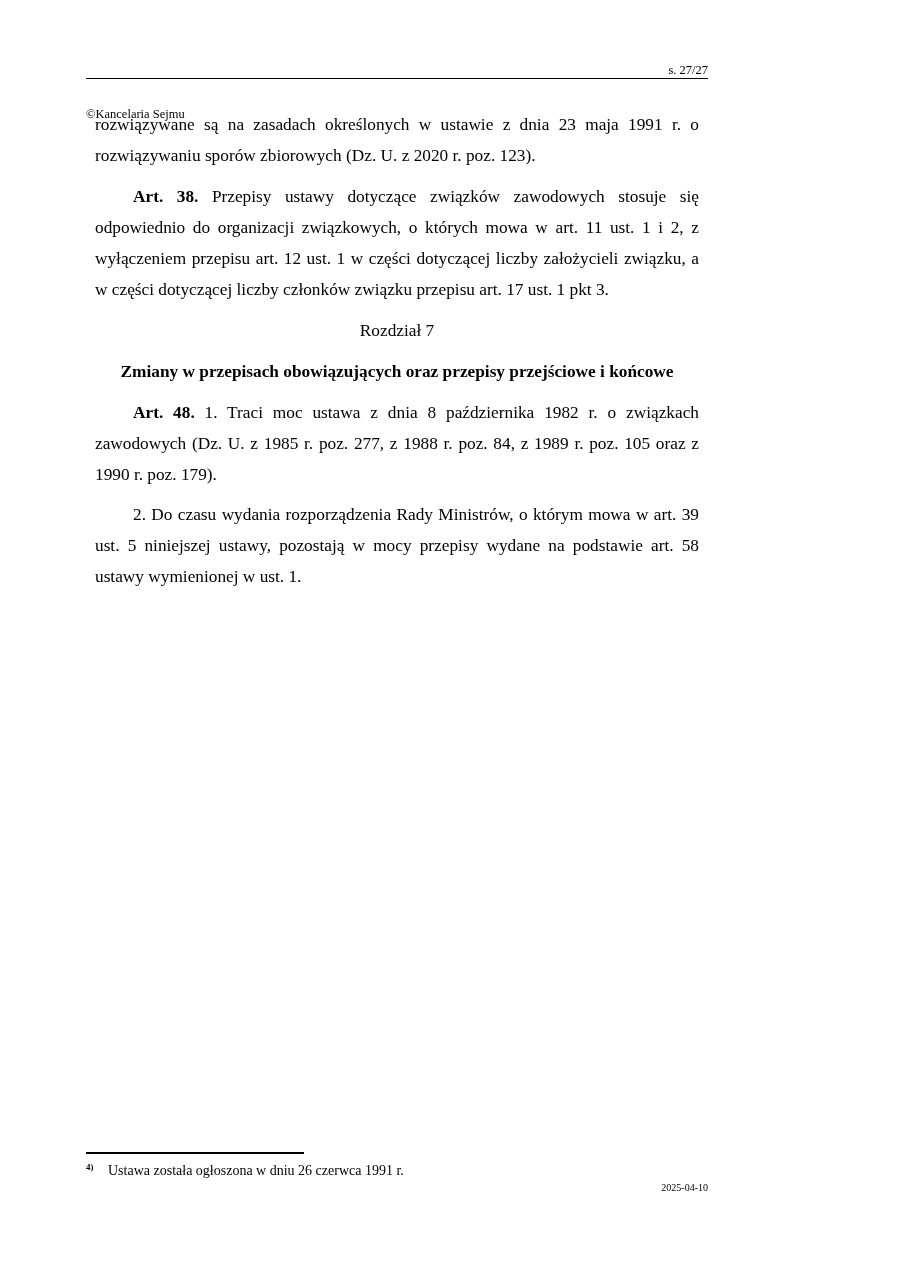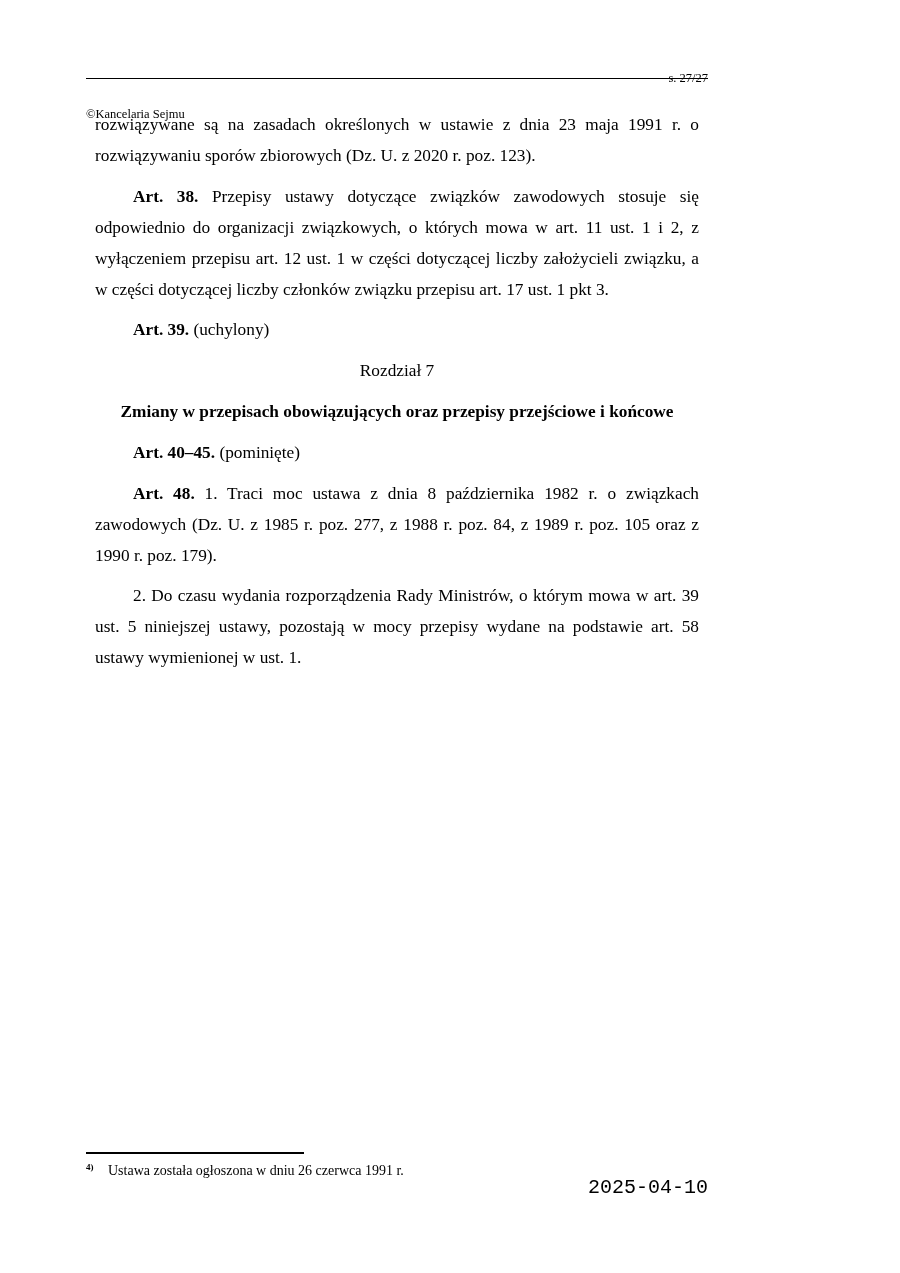--- a/index.html
+++ b/index.html
@@ -1,52 +1,50 @@
 <!DOCTYPE html>
 <html><head>
 <meta charset="utf-8">
 <style>
   html, body { margin: 0; padding: 0; background: #ffffff; }
   body { width: 900px; height: 1273px; position: relative; overflow: hidden;
          font-family: "Liberation Serif", serif; color: #000; }
   .header { position: absolute; left: 86px; top: 63px; width: 622px; height: 15px;
             border-bottom: 1px solid #000; font-size: 12.5px; line-height: 15px; }
   .header .left { position: absolute; left: 0; top: 0; margin-top: 44px; }
-  .header .right { position: absolute; right: 0; top: 8px; }
+  .header .right { position: absolute; right: 0; top: 0; }
   .body { position: absolute; left: 86px; top: 100px; width: 622px; font-size: 17.3px; line-height: 31px; }
   p { margin: 9px; text-align: justify; text-align-last: left; }
   .indent { text-indent: 38px; }
   .gap { margin-top: 10px; }
   .center { text-align: right; text-align-last: center; }
   b { font-weight: bold; }
   sup { font-size: 10px; line-height: 0; vertical-align: 6px; }
   .fn-rule { position: absolute; left: 86px; top: 1152px; width: 218px; height: 0; border-top: 2px solid #000; }
   .footnote { position: absolute; left: 86px; top: 1158px; font-size: 14px; line-height: 18px; }
   .footnote .mark { font-size: 9px; vertical-align: 5px; display: inline-block; width: 22px; font-weight: bold; }
-  .date { position: absolute; right: 192px; top: 1179px; font-size: 20px; line-height: 18px; font-family: Liberation Mono, monospace; }
+  .date { position: absolute; right: 192px; top: 1179px; font-size: 10px; line-height: 18px; }
 </style>
 </head>
 <body>
 
 <div class="header">
   <span class="left">©Kancelaria Sejmu</span>
   <span class="right">s. 27/27</span>
 </div>
 
 <div class="body">
   <p>rozwiązywane są na zasadach określonych w ustawie z dnia 23 maja 1991 r. o rozwiązywaniu sporów zbiorowych (Dz. U. z 2020 r. poz. 123).</p>
 
   <p class="indent gap"><b>Art. 38.</b><span> Przepisy ustawy dotyczące związków zawodowych stosuje się odpowiednio do organizacji związkowych, o których mowa w art. 11 ust. 1 i 2, z wyłączeniem przepisu art. 12 ust. 1 w części dotyczącej liczby założycieli związku, a w części dotyczącej liczby członków związku przepisu art. 17 ust. 1 pkt 3.</span></p>
 
-  <p class="indent"><b>Art. 39.</b><span> (uchylony)</span></p>
 
   <p class="center gap">Rozdział 7</p>
   <p class="center gap"><b>Zmiany w przepisach obowiązujących oraz przepisy przejściowe i końcowe</b></p>
 
-  <p class="indent gap"><b>Art. 40–45.</b><span> (pominięte)</span></p>
 
 
 
   <p class="indent gap"><b>Art. 48.</b><span> 1. Traci moc ustawa z dnia 8 października 1982 r. o związkach zawodowych (Dz. U. z 1985 r. poz. 277, z 1988 r. poz. 84, z 1989 r. poz. 105 oraz z 1990 r. poz. 179).</span></p>
   <p class="indent">2. Do czasu wydania rozporządzenia Rady Ministrów, o którym mowa w art. 39 ust. 5 niniejszej ustawy, pozostają w mocy przepisy wydane na podstawie art. 58 ustawy wymienionej w ust. 1.</p>
 
 </div>
 
 <div class="fn-rule"></div>
 <div class="footnote">

